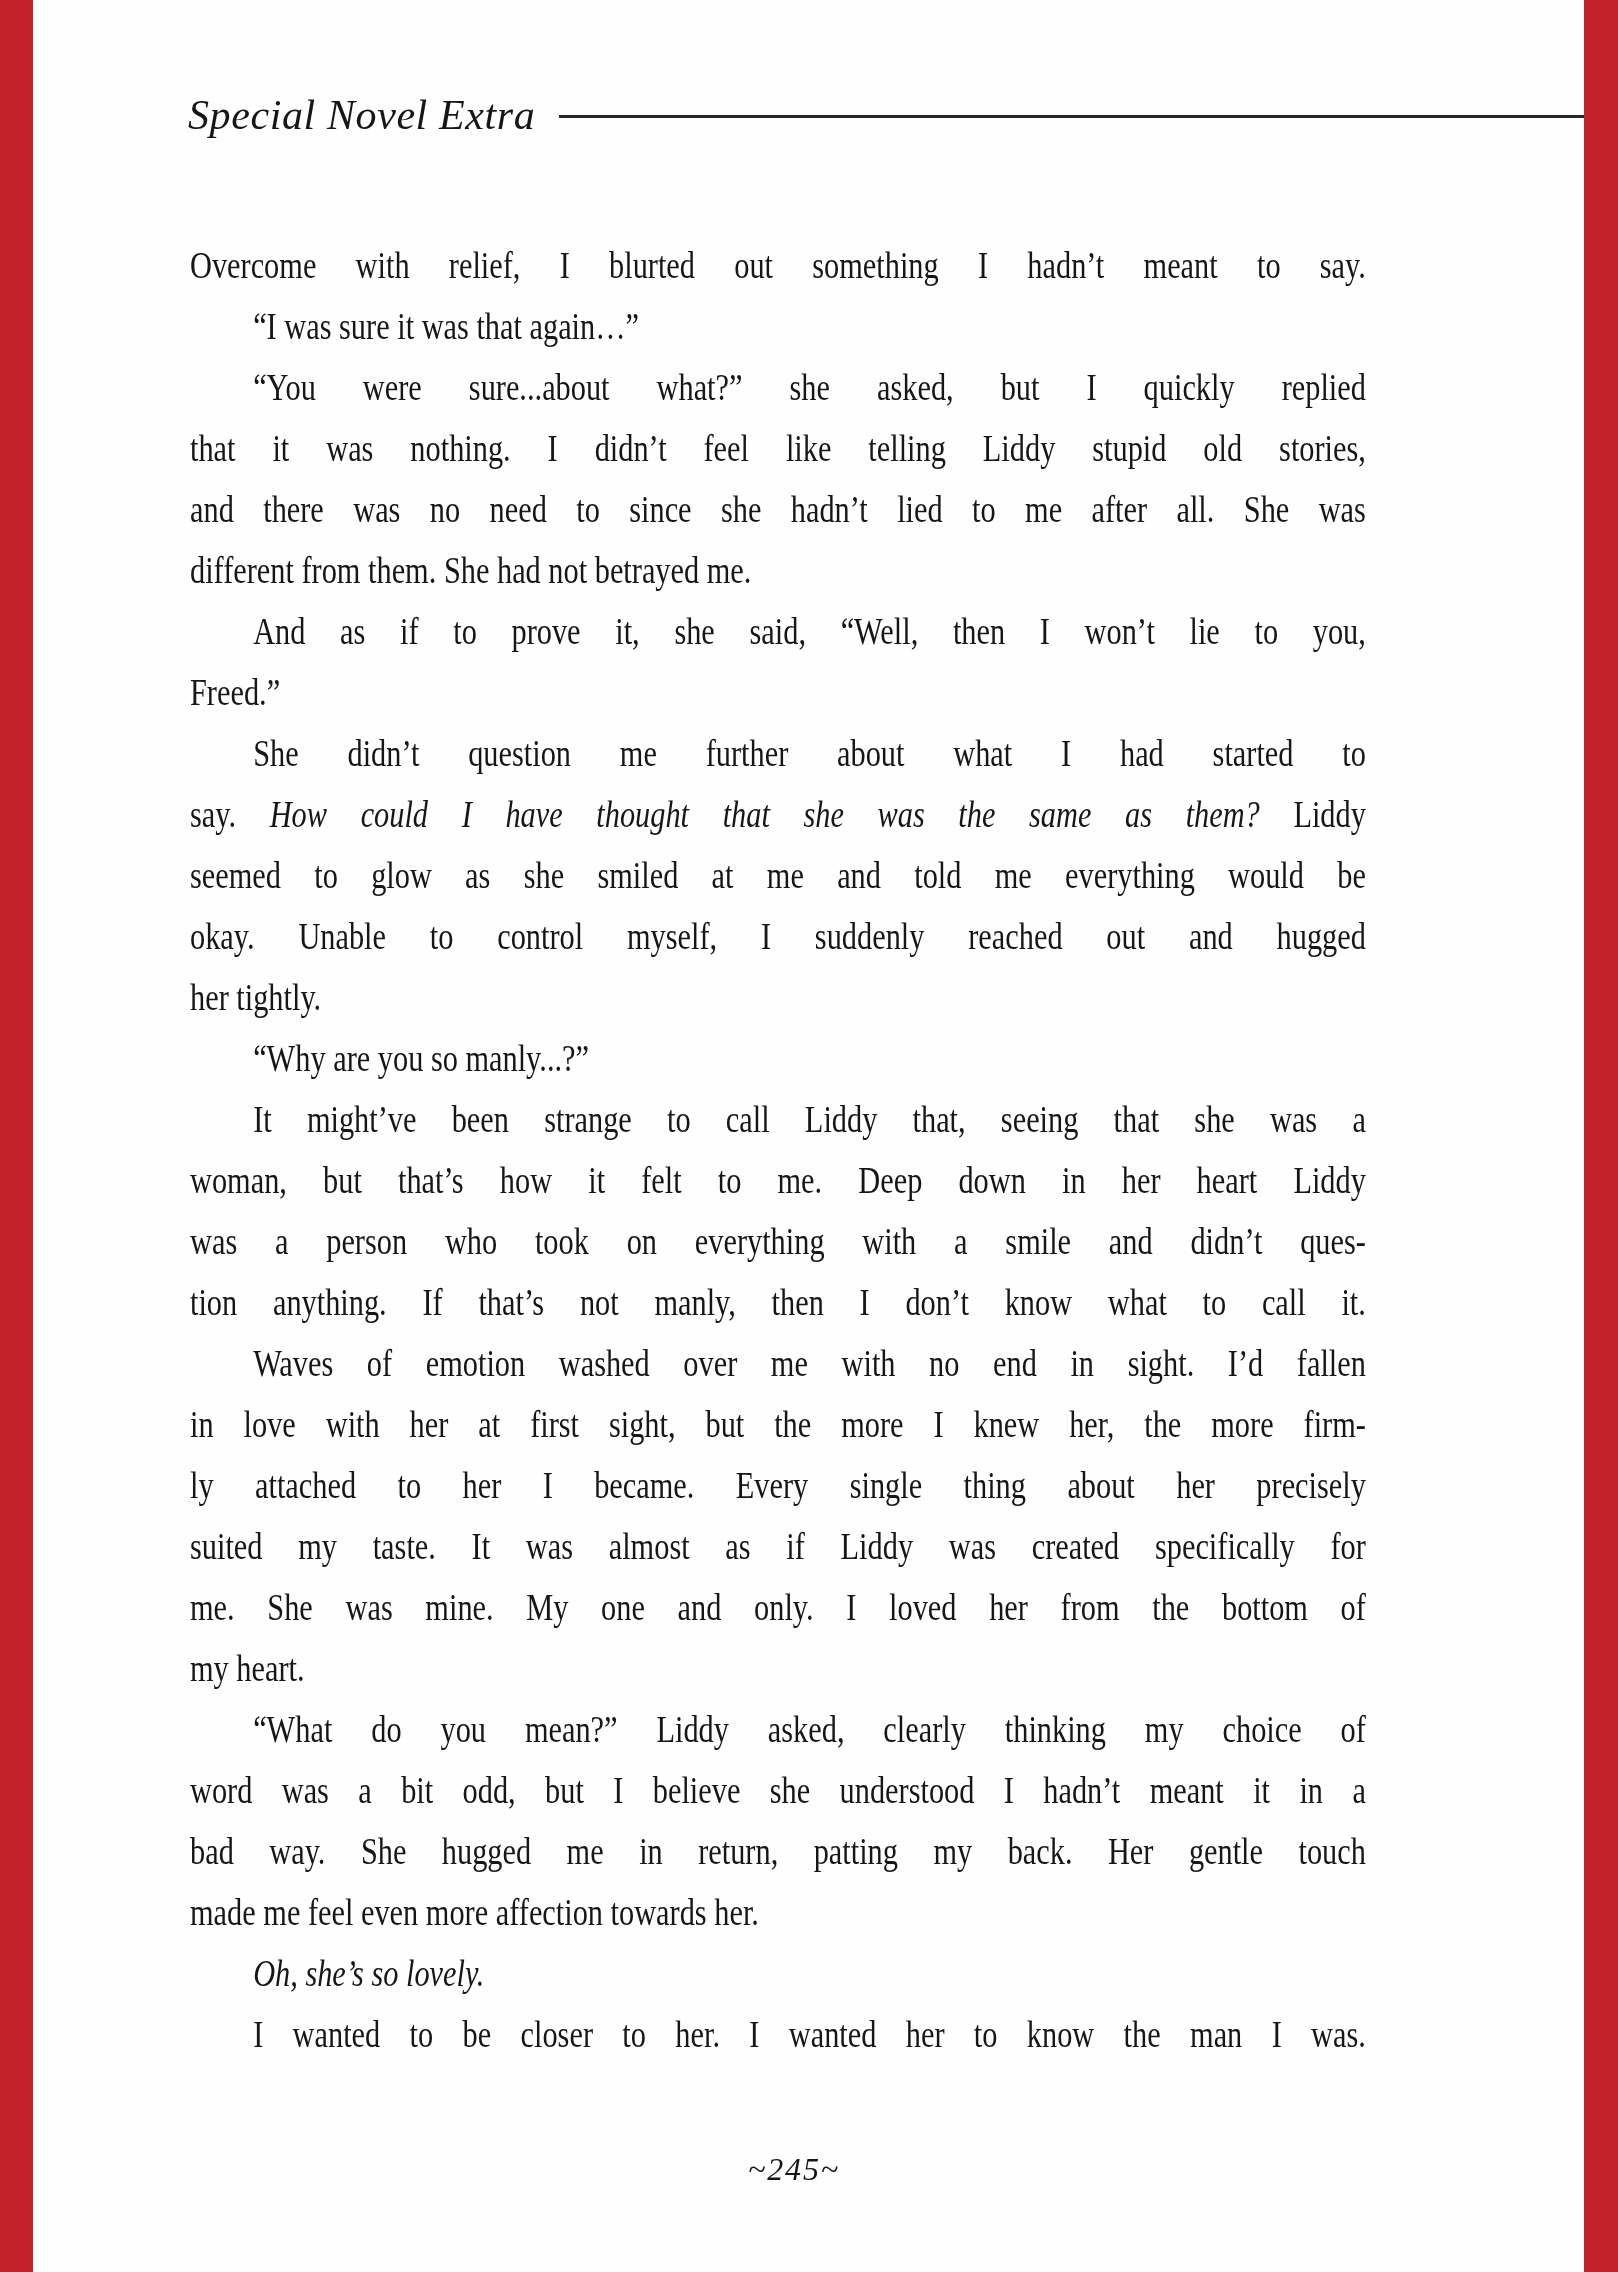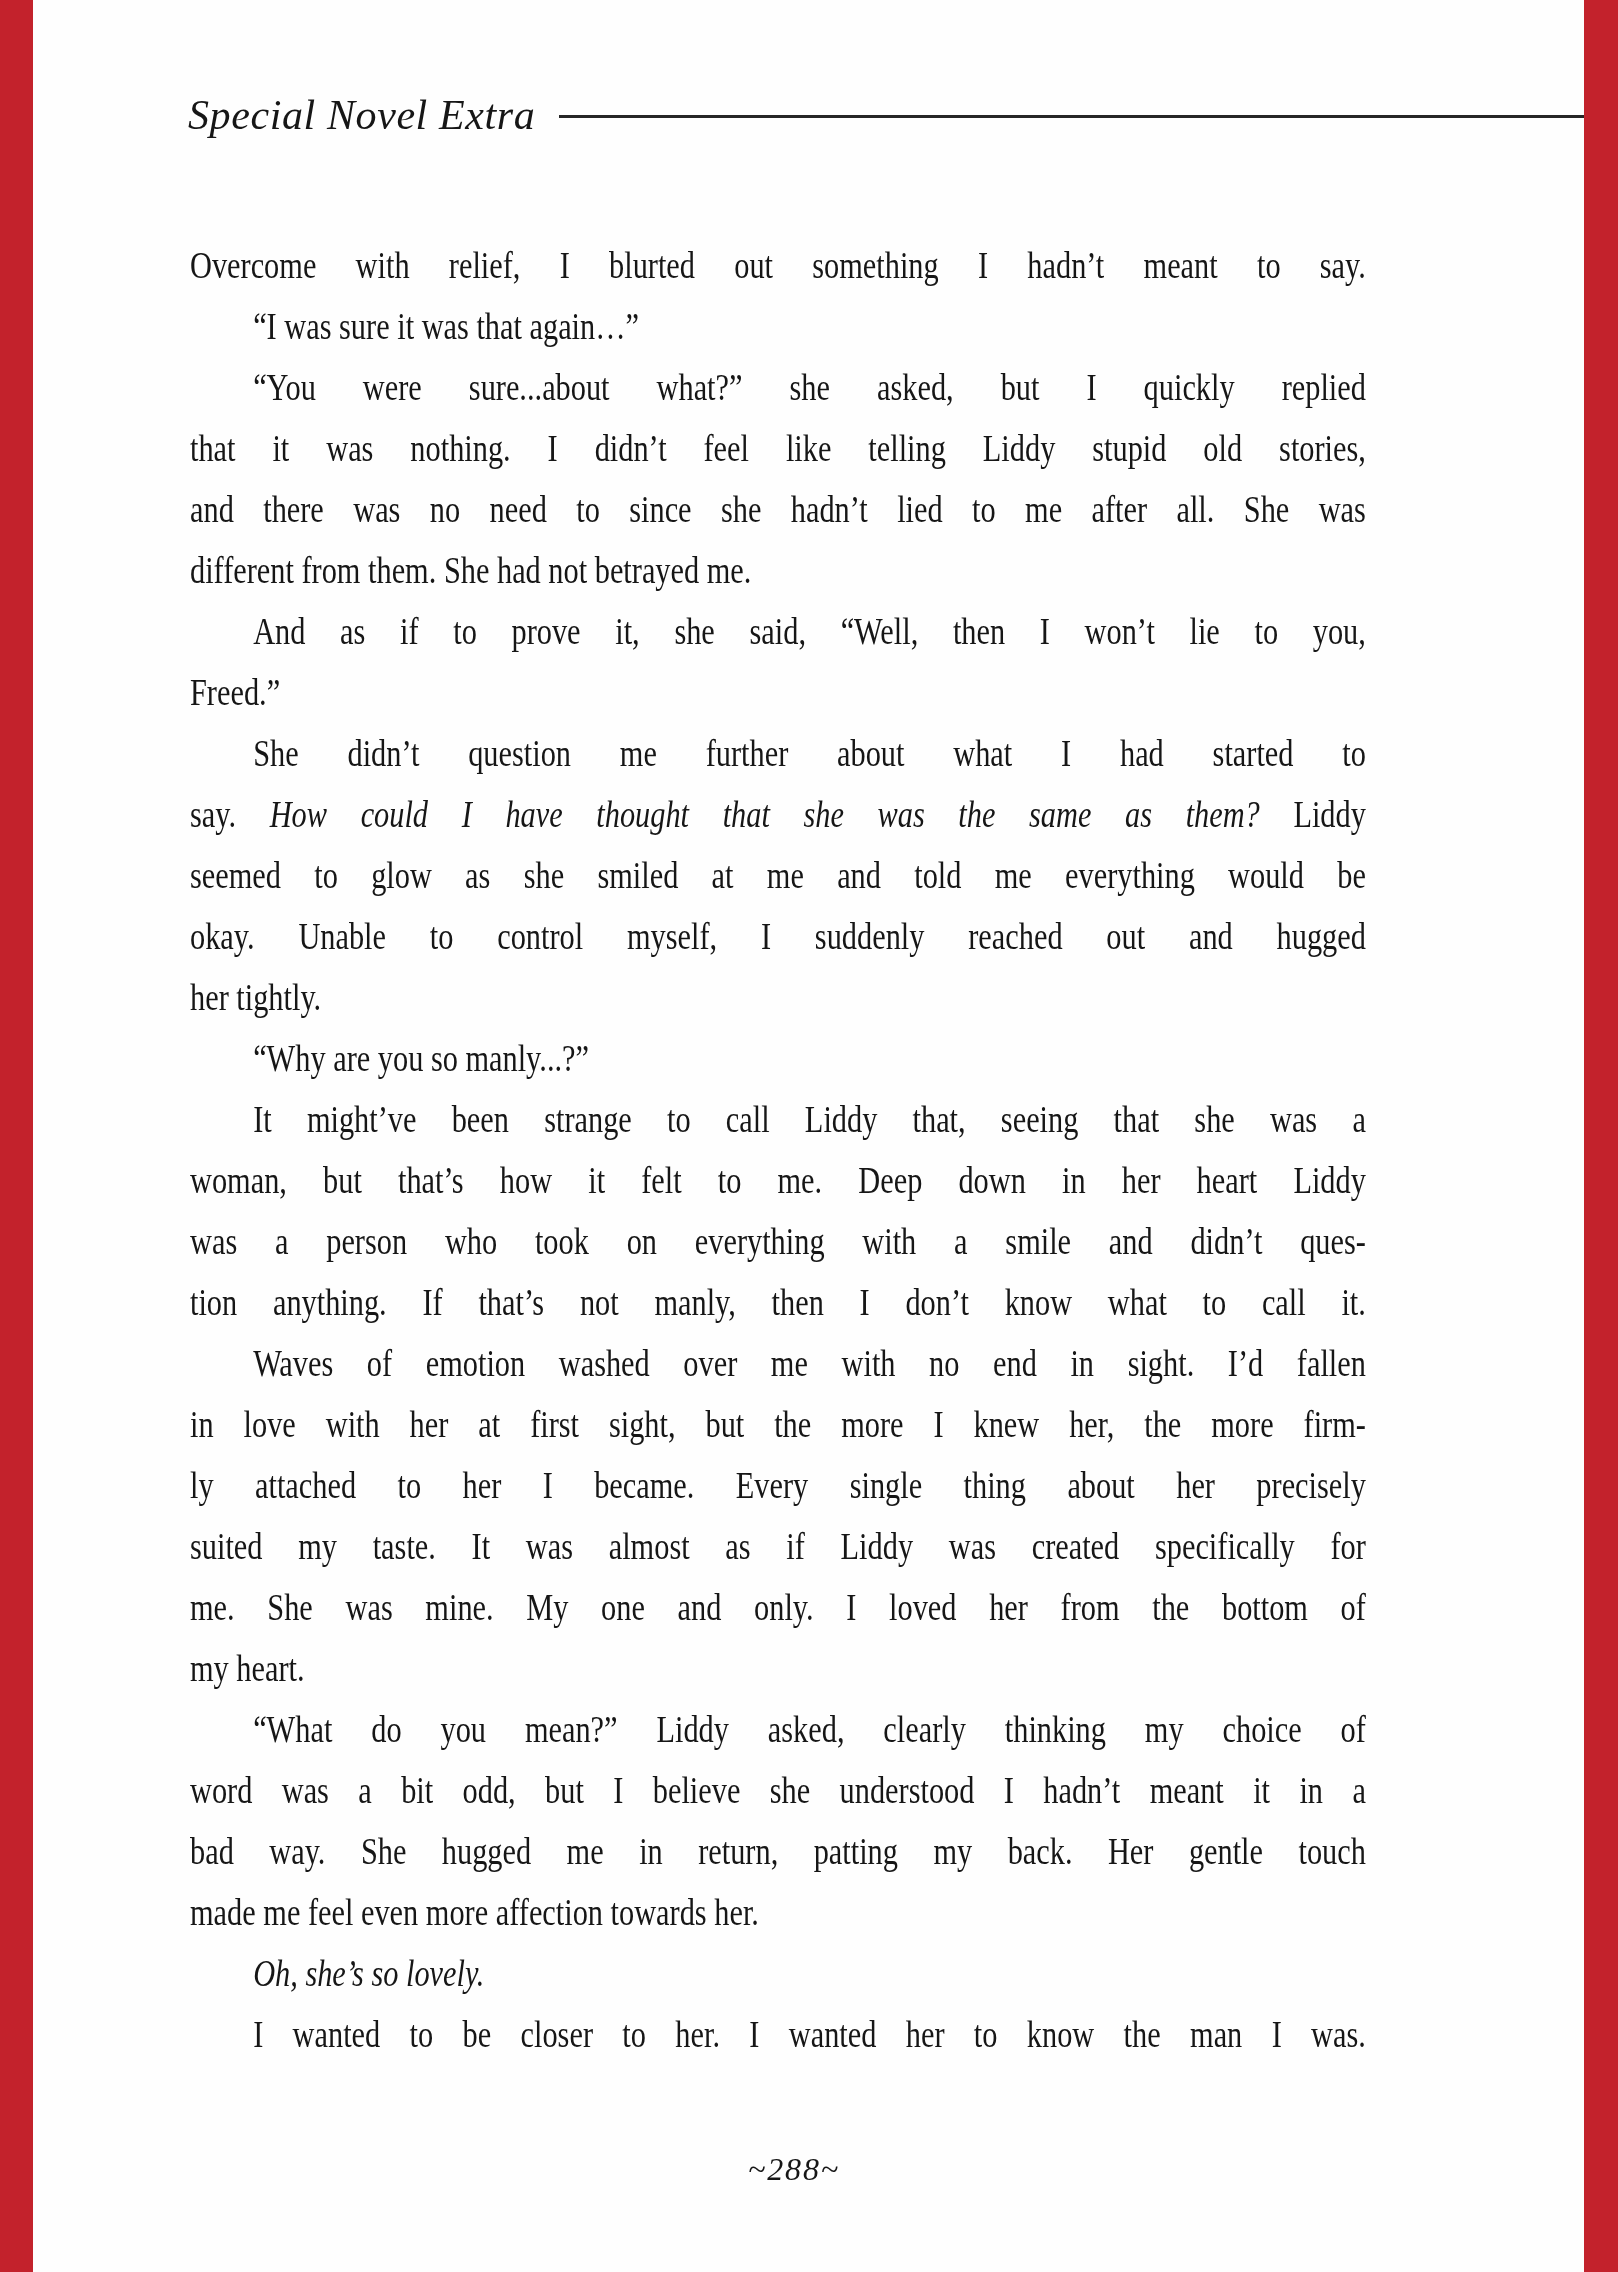--- a/index.html
+++ b/index.html
@@ -98,14 +98,14 @@
     <div class="line"><span>me. She was mine. My one and only. I loved her from the bottom of</span></div>
     <div class="line final"><span>my heart.</span></div>
     <div class="line indent"><span>“What do you mean?” Liddy asked, clearly thinking my choice of</span></div>
     <div class="line"><span>word was a bit odd, but I believe she understood I hadn’t meant it in a</span></div>
     <div class="line"><span>bad way. She hugged me in return, patting my back. Her gentle touch</span></div>
     <div class="line final"><span>made me feel even more affection towards her.</span></div>
     <div class="line final indent"><span class="seg-italic">Oh, she’s so lovely.</span></div>
     <div class="line indent"><span>I wanted to be closer to her. I wanted her to know the man I was.</span></div>
   </div>
 
-<div class="page-number">~288~</div>
+<div class="page-number">~245~</div>
 
 
 </body></html>

